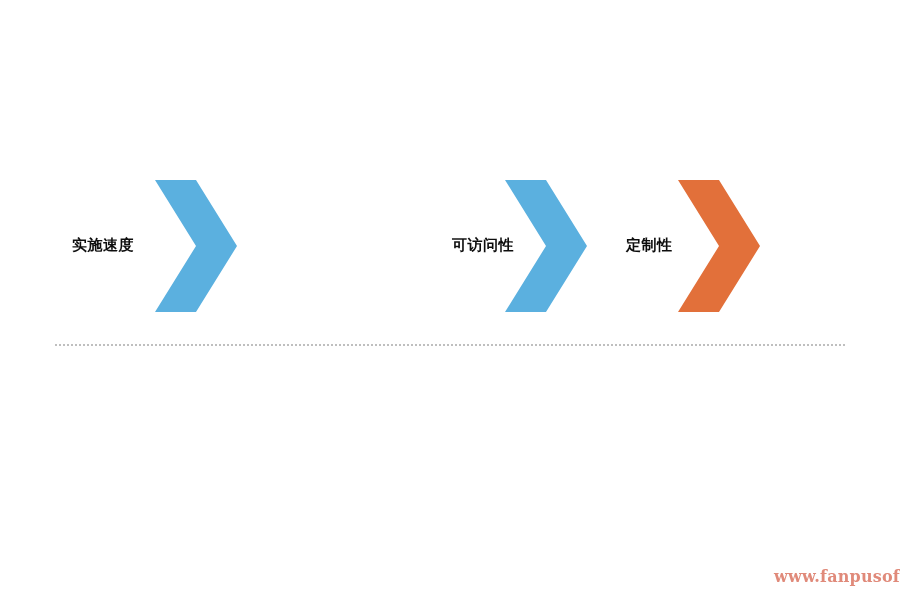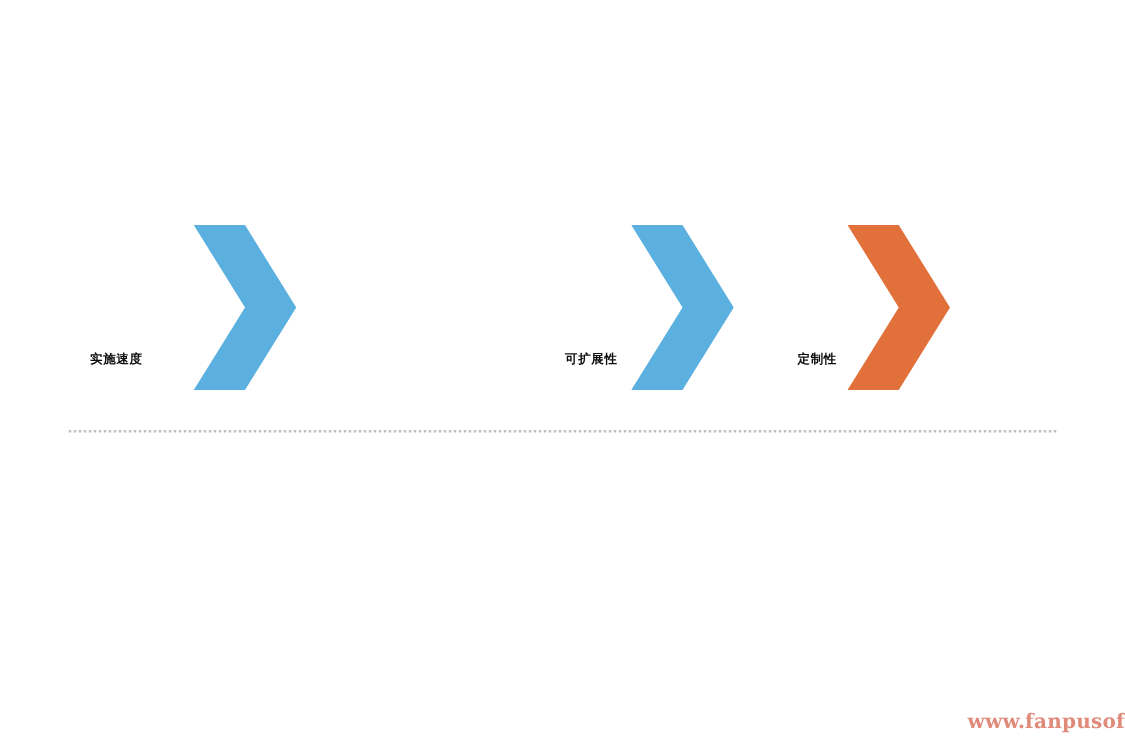--- a/index.html
+++ b/index.html
@@ -37,26 +37,25 @@
     position: absolute;
     top: 0;
     height: 150px;
   }
 
   .step-label {
     position: absolute;
     top: 50%;
     transform: translateY(-50%);
     white-space: nowrap;
-    font-size: 10px;
+    font-size: 15px;
     font-weight: bold;
     color: #0d0d0d;
     letter-spacing: 0.5px;
     line-height: 1;
-    margin-top: 43px;
   }
 
   .step-arrow {
     position: absolute;
     top: 10px;
     width: 82px;
     height: 132px;
   }
 
   .step-arrow svg {
@@ -128,30 +127,30 @@
       <div class="step-label" style="left:72px;">实施速度</div>
       <div class="step-arrow" style="left:155px;">
         <svg viewBox="0 0 82 132" preserveAspectRatio="none" aria-hidden="true">
           <polygon points="0,0 41,0 82,66 41,132 0,132 41,66" fill="#5BB0DF"></polygon>
         </svg>
       </div>
     </div>
 
 
     <div class="step" style="left:430px; width:178px;">
-      <div class="step-label" style="left:22px;">可扩展性</div>
+      <div class="step-label" style="left:22px;">可访问性</div>
       <div class="step-arrow" style="left:75px;">
         <svg viewBox="0 0 82 132" preserveAspectRatio="none" aria-hidden="true">
           <polygon points="0,0 41,0 82,66 41,132 0,132 41,66" fill="#5BB0DF"></polygon>
         </svg>
       </div>
     </div>
 
     <div class="step" style="left:608px; width:180px;">
-      <div class="step-label" style="left:30px;">定制性</div>
+      <div class="step-label" style="left:18px;">定制性</div>
       <div class="step-arrow" style="left:70px;">
         <svg viewBox="0 0 82 132" preserveAspectRatio="none" aria-hidden="true">
           <polygon points="0,0 41,0 82,66 41,132 0,132 41,66" fill="#E2703A"></polygon>
         </svg>
       </div>
     </div>
 
   </div>
 
   <div class="divider"></div>

